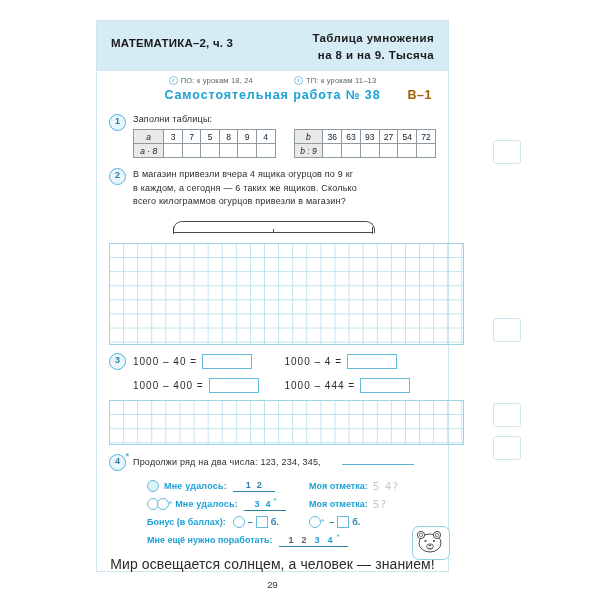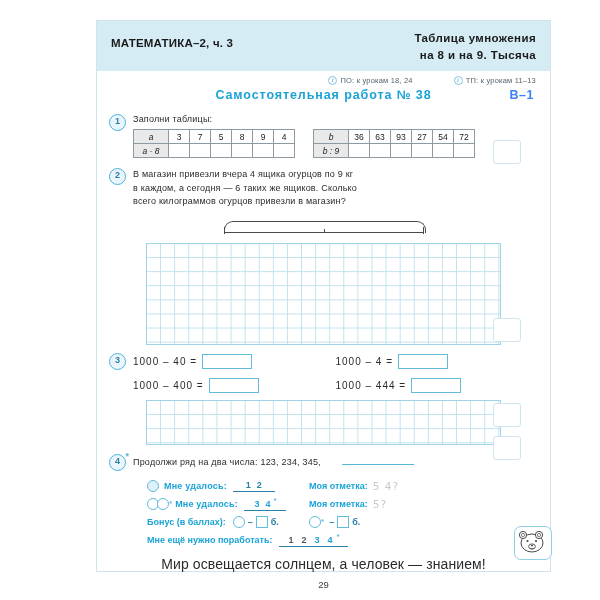--- a/index.html
+++ b/index.html
@@ -1,38 +1,38 @@
 <!DOCTYPE html>
 <html><head>
 <meta charset="utf-8">
 <style>
   html,body{margin:0;padding:0;background:#ffffff;}
   body{width:600px;height:600px;font-family:"Liberation Sans",sans-serif;overflow:hidden;}
 
   #page{
-    position:absolute;left:96px;top:20px;width:455px;height:552px;
+    position:absolute;left:96px;top:20px;width:353px;height:552px;
     background:#ffffff;border:1px solid #cfe4ef;box-sizing:border-box;
   }
 
   
   .hdr{
     background:#d6ecf5;padding:9px 14px 8px 14px;display:flex;
     justify-content:space-between;align-items:flex-start;
   }
   .hdr-left{font-size:11.5px;font-weight:bold;color:#1a1a1a;letter-spacing:.2px;padding-top:7px;}
   .hdr-right{font-size:11.5px;font-weight:bold;color:#1a1a1a;text-align:right;line-height:1.45;letter-spacing:.4px;}
 
-  .inforow{display:flex;justify-content:flex-end;padding:5px 14px 1px 14px;font-size:7.5px;color:#55636b;gap:41px;}
+  .inforow{display:flex;justify-content:center;padding:5px 14px 1px 14px;font-size:7.5px;color:#55636b;gap:41px;}
   .infoitem{display:flex;align-items:center;gap:3px;letter-spacing:.2px;}
   .i-ic{width:7px;height:7px;border:.8px solid #7fc3dd;border-radius:50%;color:#56aed0;
         font-size:5.5px;line-height:7px;text-align:center;font-style:italic;font-weight:bold;}
 
   .sw-line{display:flex;justify-content:center;align-items:baseline;padding:2px 14px 5px 14px;position:relative;}
   .sw-title{font-size:12.5px;font-weight:bold;color:#1ba3d6;letter-spacing:.9px;}
-  .sw-var{position:absolute;right:16px;font-size:12.5px;font-weight:bold;color:#3b82f6;letter-spacing:.5px;}
+  .sw-var{position:absolute;right:16px;font-size:12.5px;font-weight:bold;color:#a16207;letter-spacing:.5px;}
 
   
   .body{padding:0 12px;position:relative;}
 
   .task{display:flex;align-items:flex-start;margin-top:7px;position:relative;}
   .tnum{
     flex:0 0 auto;width:15px;height:15px;border:1.2px solid #4ab4db;border-radius:50%;
     color:#2b7fa6;font-size:9px;font-weight:bold;text-align:center;line-height:13px;
     background:#eaf6fb;margin-right:7px;position:relative;
   }

